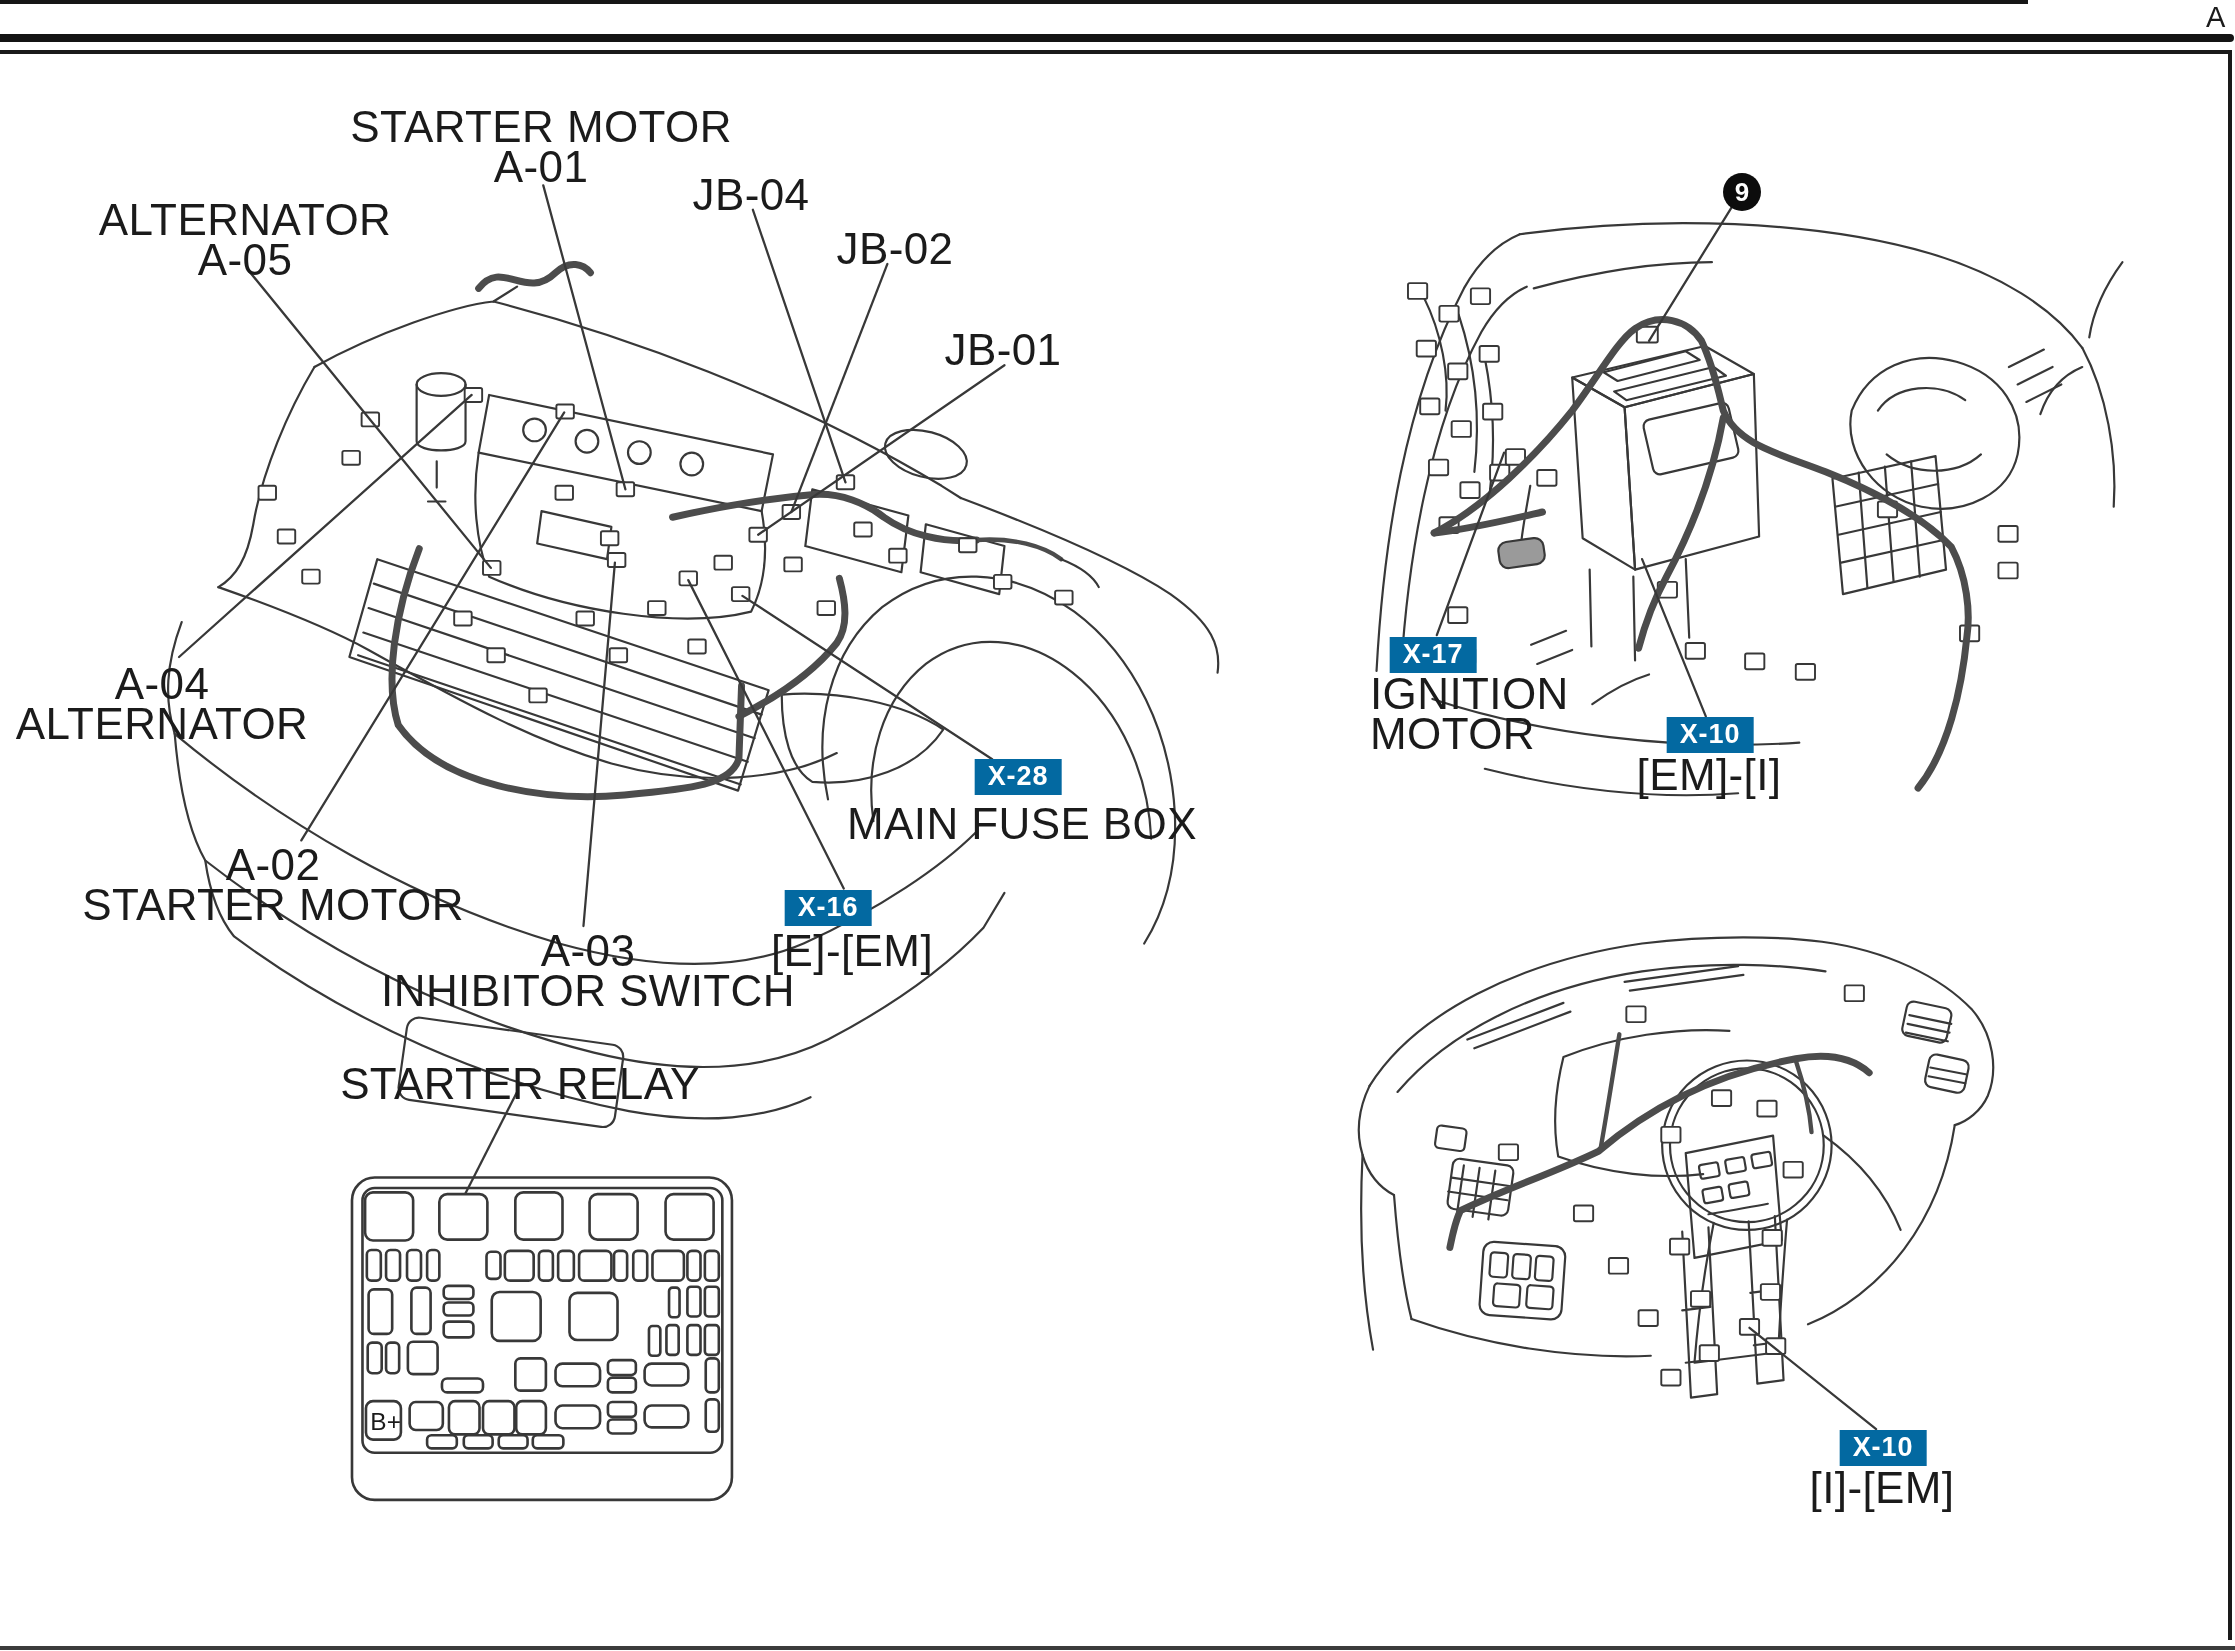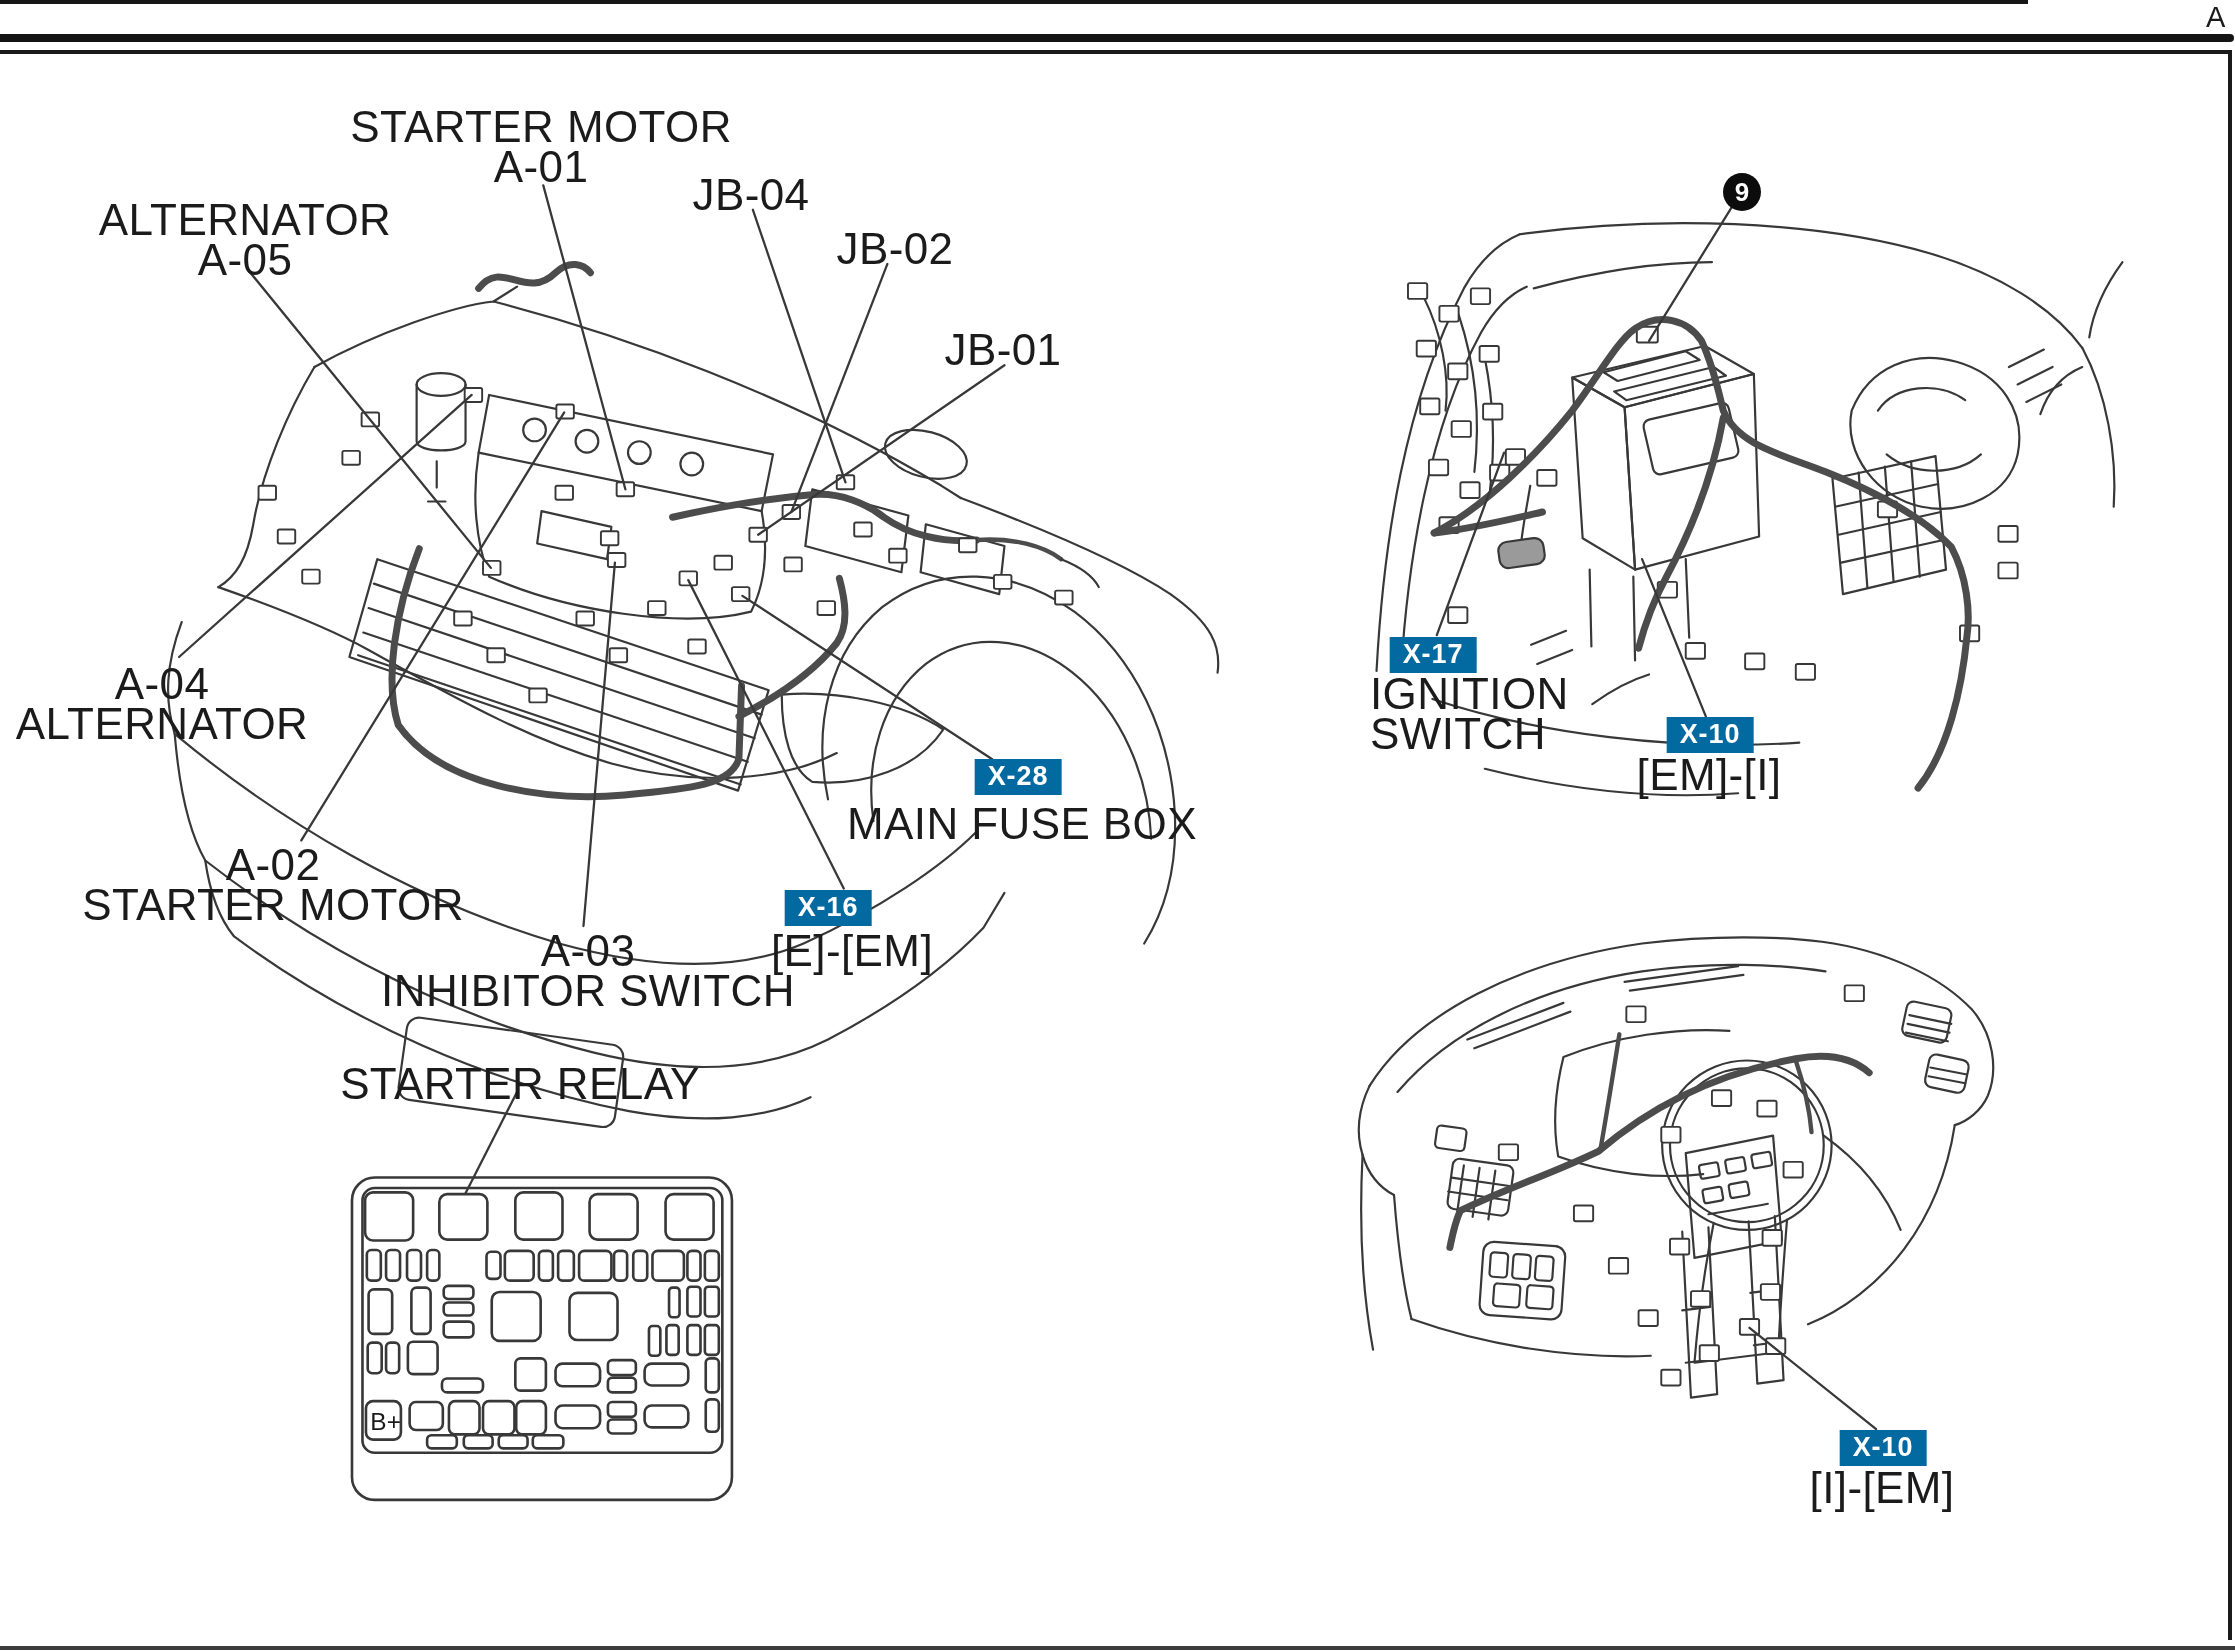--- a/index.html
+++ b/index.html
@@ -383,21 +383,21 @@
   <div class="lbl" style="left:1022px;top:804px;">MAIN FUSE BOX</div>
   <div class="badge" style="left:828px;top:890px;">X-16</div>
   <div class="lbl" style="left:852px;top:931px;">[E]-[EM]</div>
 
   <div class="lbl" style="left:520px;top:1064px;">STARTER RELAY</div>
 
   <div class="num-callout" style="left:1742px;top:192px;">9</div>
   <div class="badge" style="left:1433px;top:637px;">X-17</div>
   <div class="lbl lbl-left" style="left:1370px;top:674px;">
     <div>IGNITION</div>
-    <div>SWITCH</div>
+    <div>MOTOR</div>
   </div>
   <div class="badge" style="left:1710px;top:717px;">X-10</div>
   <div class="lbl" style="left:1709px;top:755px;">[EM]-[I]</div>
 
   <div class="badge" style="left:1883px;top:1430px;">X-10</div>
   <div class="lbl" style="left:1882px;top:1468px;">[I]-[EM]</div>
 
 </div>
 
 

